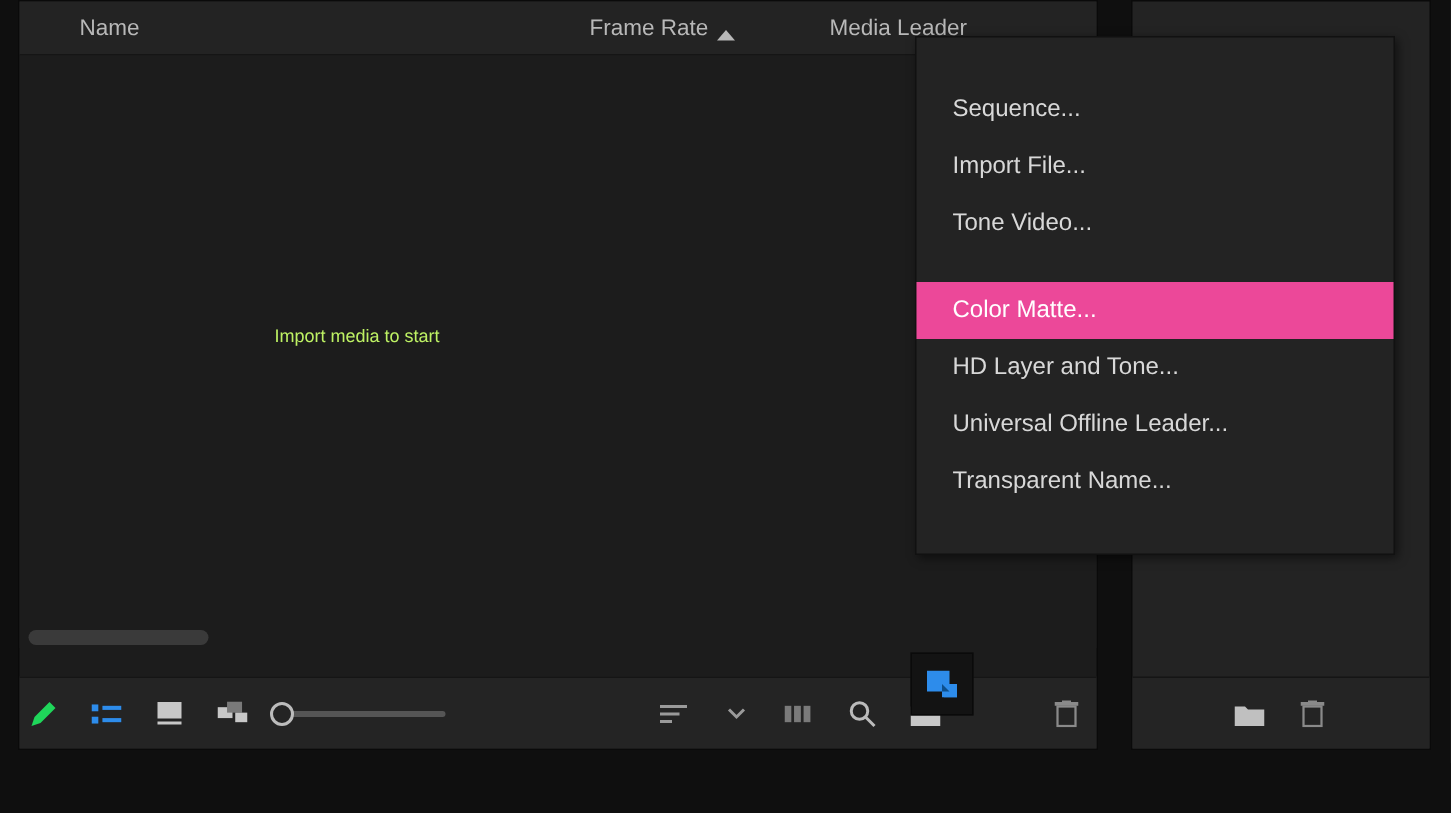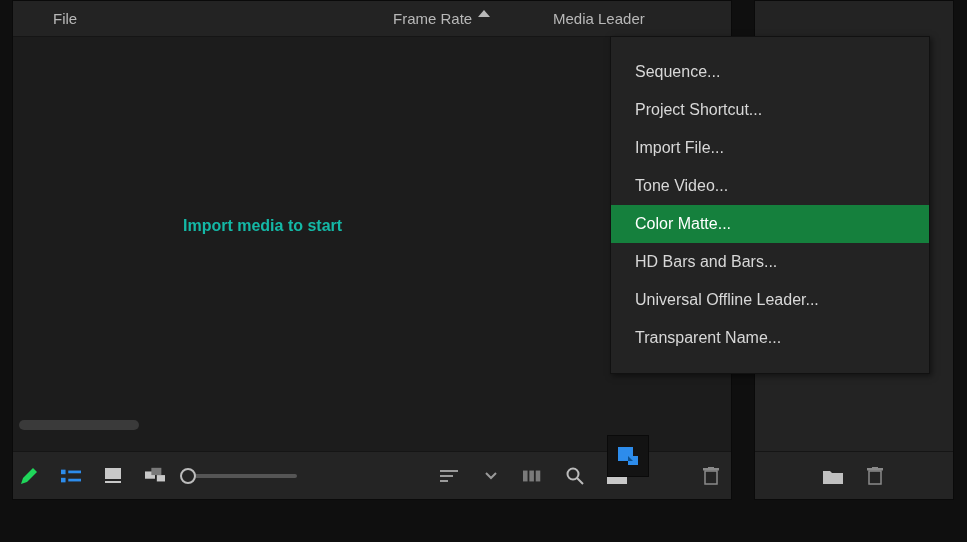--- a/index.html
+++ b/index.html
@@ -26,41 +26,40 @@
     display: flex;
     align-items: center;
     height: 36px;
     padding-left: 40px;
     background: #232323;
     border-bottom: 1px solid #151515;
     font-size: 15px;
     color: #b8b8b8;
   }
   .col-name { width: 340px; }
-  .col-rate { width: 160px; display:flex; align-items:flex-start; gap:6px;}
+  .col-rate { width: 160px; display:flex; align-items:flex-end; gap:6px;}
   .col-start { flex: 1; }
   .sort-caret {
     width:0;height:0;
     border-left:6px solid transparent;
     border-right:6px solid transparent;
     border-bottom:7px solid #b8b8b8;
     display:inline-block;
   }
   .bin-area {
     position: relative;
     height: 395px;
     background: #1c1c1c;
   }
   .empty-msg {
     position: absolute;
     left: 170px;
     top: 180px;
-    color: #14b8a6;
-    font-size: 16px;
-    font-weight: bold;
+    color: #bef264;
+    font-size: 12px;
   }
   .scroll-nub {
     position: absolute;
     left: 6px;
     bottom: 2px;
     width: 120px;
     height: 10px;
     border-radius: 5px;
     background: #3a3a3a;
   }
@@ -100,40 +99,41 @@
     align-items:center;
     justify-content:center;
     gap:22px;
     background:#242424;
     border-top:1px solid #151515;
   }
 
   .menu {
     position:absolute;
     left:610px;
-    top:36px;
+    top:24px;
     width:320px;
     background:#232323;
     border:1px solid #111;
-    padding:16px 0;
+    padding:29px 0;
     box-shadow: 2px 2px 6px rgba(0,0,0,.5);
     z-index:50;
   }
   .menu-item {
     height:38px;
     line-height:38px;
     padding:0 24px;
     color:#d8d8d8;
     font-size:16px;
     white-space:nowrap;
     cursor:pointer;
   }
   .menu-item.hover {
-    background:#15803d;
+    background:#ec4899;
     color:#fff;
+    margin-top:20px;
   }
 
   .zoom-track {
     width:110px; height:4px; background:#555; border-radius:2px; position:relative;
   }
   .zoom-knob {
     position:absolute; left:-7px; top:-6px;
     width:16px;height:16px;border-radius:50%;
     border:2px solid #bcbcbc;
     background:#242424;
@@ -146,21 +146,21 @@
     z-index:40;
     border:1px solid #0a0a0a;
     display:flex; align-items:center; justify-content:center;
   }
 </style>
 </head>
 <body>
 
 <div class="panel">
   <div class="columns">
-    <div class="col-name">File</div>
+    <div class="col-name">Name</div>
     <div class="col-rate">
       <span>Frame Rate</span>
       <span class="sort-caret"></span>
     </div>
     <div class="col-start">Media Leader</div>
   </div>
 
   <div class="bin-area">
     <div class="empty-msg">Import media to start</div>
     <div class="scroll-nub"></div>
@@ -261,20 +261,19 @@
           <rect x="2" y="4" width="12" height="13" stroke="#8a8a8a" stroke-width="1.5" fill="none"></rect>
           <rect x="0" y="1" width="16" height="2.5" fill="#8a8a8a"></rect>
           <rect x="5" y="-1" width="6" height="3" fill="#8a8a8a"></rect>
         </svg>
     </span>
   </div>
 </div>
 
 <div class="menu">
   <div class="menu-item">Sequence...</div>
-  <div class="menu-item">Project Shortcut...</div>
   <div class="menu-item">Import File...</div>
   <div class="menu-item">Tone Video...</div>
   <div class="menu-item hover">Color Matte...</div>
-  <div class="menu-item">HD Bars and Bars...</div>
+  <div class="menu-item">HD Layer and Tone...</div>
   <div class="menu-item">Universal Offline Leader...</div>
   <div class="menu-item">Transparent Name...</div>
 </div>
 
 </body></html>

